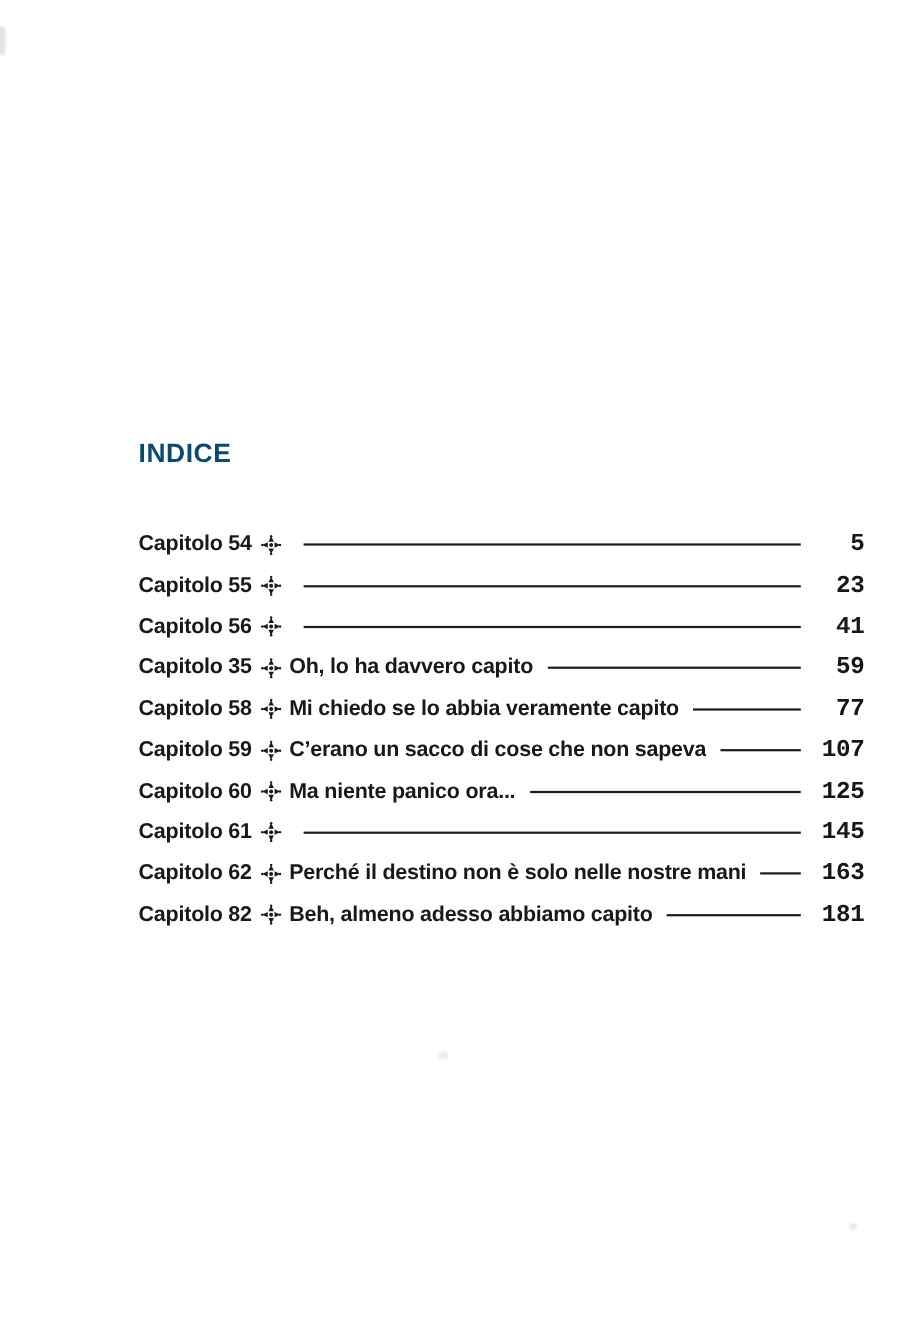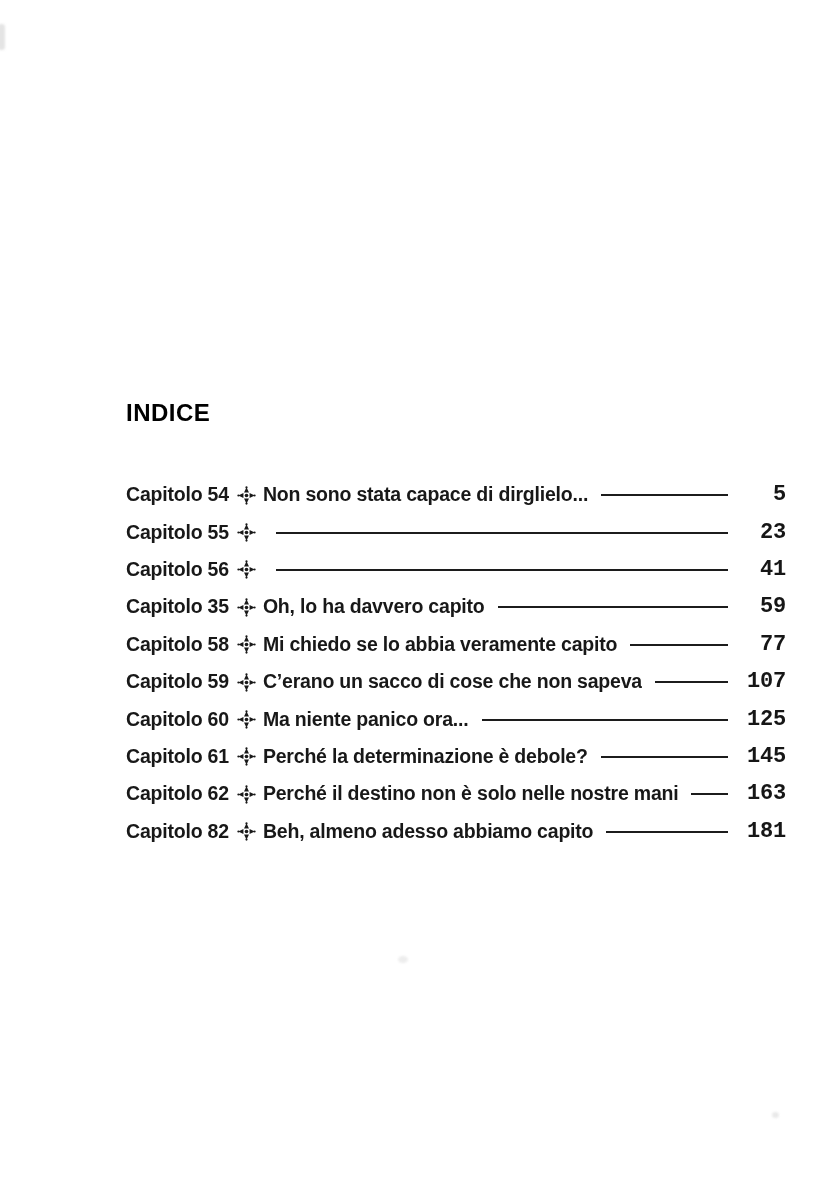--- a/index.html
+++ b/index.html
@@ -19,21 +19,21 @@
     position: absolute;
     left: 126px;
     top: 398px;
     width: 660px;
   }
   .page-title {
     margin: 0;
     font-size: 24px;
     font-weight: 700;
     letter-spacing: 0.5px;
-    color: #000000;
+    color: #0c4a6e;
     line-height: 30px;
   }
   .toc-list {
     margin-top: 48px;
   }
   .row {
     display: flex;
     align-items: center;
     height: 37.4px;
     font-weight: 700;
@@ -124,21 +124,20 @@
         <path d="M12 1.6 L15.1 8.1 L8.9 8.1 Z"></path>
         <path d="M12 22.4 L15.1 15.9 L8.9 15.9 Z"></path>
         <path d="M1.6 12 L8.1 8.9 L8.1 15.1 Z"></path>
         <path d="M22.4 12 L15.9 8.9 L15.9 15.1 Z"></path>
         <circle cx="12" cy="1.8" r="1.4"></circle>
         <circle cx="12" cy="22.2" r="1.4"></circle>
         <circle cx="1.8" cy="12" r="1.4"></circle>
         <circle cx="22.2" cy="12" r="1.4"></circle>
       </svg>
     </span>
-    <span class="title">Non sono stata capace di dirglielo...</span>
     <span class="leader"></span>
     <span class="page-num">5</span>
   </div>
         <div class="row">
     <span class="chapter">Capitolo 55</span>
     <span class="sep">
       <svg width="19" height="19" viewBox="0 0 24 24" fill="#1a1a1a" xmlns="http://www.w3.org/2000/svg">
         <circle cx="12" cy="12" r="2.3"></circle>
         <path d="M12 1.6 L15.1 8.1 L8.9 8.1 Z"></path>
         <path d="M12 22.4 L15.1 15.9 L8.9 15.9 Z"></path>
@@ -255,21 +254,20 @@
         <path d="M12 1.6 L15.1 8.1 L8.9 8.1 Z"></path>
         <path d="M12 22.4 L15.1 15.9 L8.9 15.9 Z"></path>
         <path d="M1.6 12 L8.1 8.9 L8.1 15.1 Z"></path>
         <path d="M22.4 12 L15.9 8.9 L15.9 15.1 Z"></path>
         <circle cx="12" cy="1.8" r="1.4"></circle>
         <circle cx="12" cy="22.2" r="1.4"></circle>
         <circle cx="1.8" cy="12" r="1.4"></circle>
         <circle cx="22.2" cy="12" r="1.4"></circle>
       </svg>
     </span>
-    <span class="title">Perché la determinazione è debole?</span>
     <span class="leader"></span>
     <span class="page-num">145</span>
   </div>
         <div class="row">
     <span class="chapter">Capitolo 62</span>
     <span class="sep">
       <svg width="19" height="19" viewBox="0 0 24 24" fill="#1a1a1a" xmlns="http://www.w3.org/2000/svg">
         <circle cx="12" cy="12" r="2.3"></circle>
         <path d="M12 1.6 L15.1 8.1 L8.9 8.1 Z"></path>
         <path d="M12 22.4 L15.1 15.9 L8.9 15.9 Z"></path>

